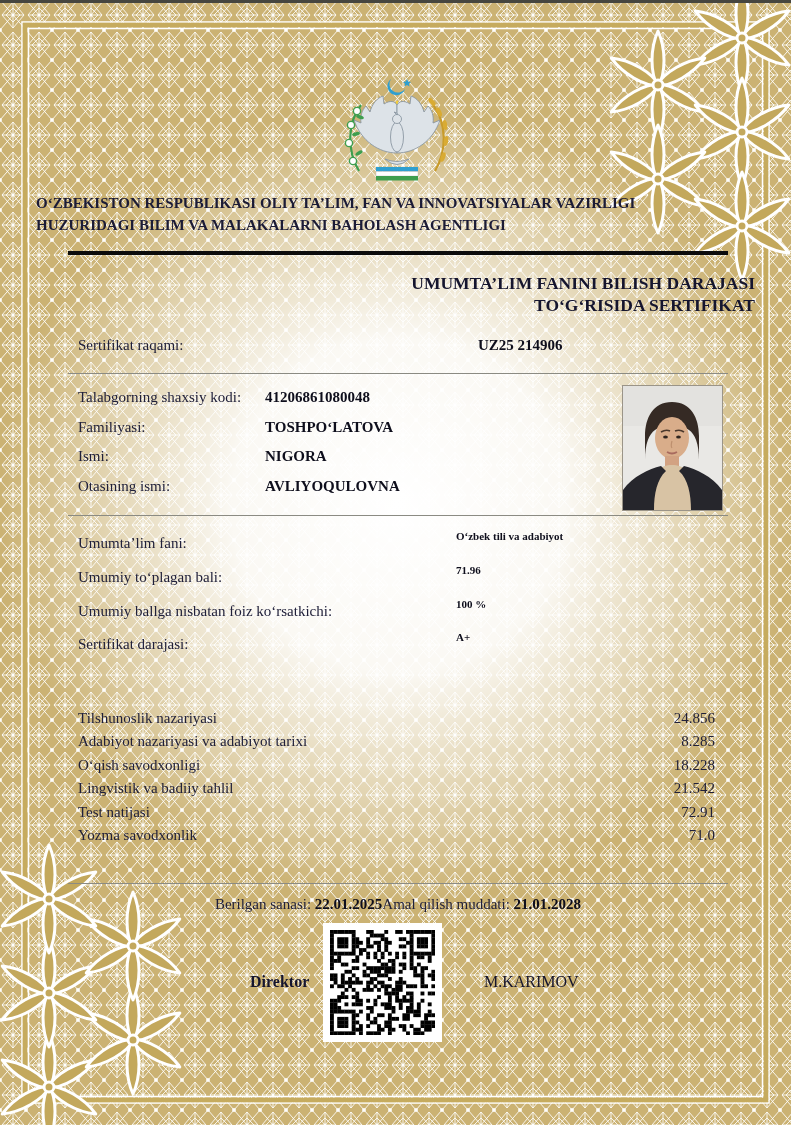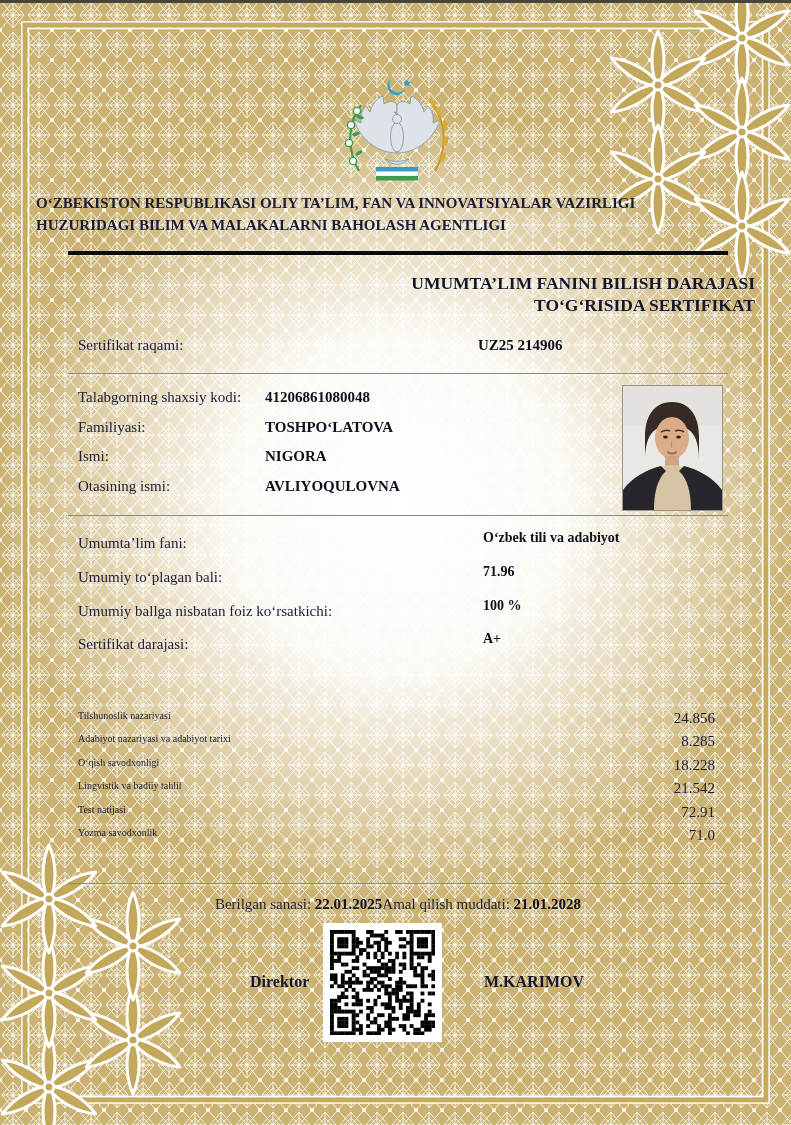--- a/index.html
+++ b/index.html
@@ -23,31 +23,31 @@
   .certnum .val{position:absolute;left:478px;}
   .person{left:78px;top:389px;width:540px;}
   .person .prow{position:relative;height:29.6px;}
   .person .lbl{position:absolute;left:0;top:0;}
   .person .val{position:absolute;left:187px;top:0;}
   .photo-frame{left:622px;top:385px;width:101px;height:126px;background:#eae9e7;
     border:1px solid #9a9488;box-sizing:border-box;}
   .subject{left:78px;top:530px;width:620px;}
   .subject .srow{position:relative;height:33.8px;}
   .subject .lbl{position:absolute;left:0;top:5px;}
-  .subject .val{position:absolute;left:405px;top:0;font-size:14px;}
+  .subject .val{position:absolute;left:378px;top:0;font-size:11px;}
   .res-head{left:66px;top:687px;font-weight:bold;font-size:15.5px;color:#15152e;}
   .results{left:78px;top:710px;width:637px;}
   .results .rrow{display:flex;justify-content:space-between;height:23.45px;}
-  .results .rlbl{font-size:10px;color:#20203a;}
+  .results .rlbl{font-size:15px;color:#20203a;}
   .results .rval{font-size:15px;color:#20203a;}
   .footer-dates{left:78px;top:896px;width:640px;display:flex;justify-content:center;}
   .footer-dates .pair{font-size:15px;color:#20203a;}
   .footer-dates b{color:#0e0e1c;}
   .director{left:250px;top:973px;font-weight:bold;font-size:16px;color:#15152e;}
-  .director-name{left:451px;top:973px;font-weight:bold;font-size:16px;color:#15152e;padding-left:33px;}
+  .director-name{left:451px;top:973px;font-weight:normal;font-size:16px;color:#15152e;padding-left:33px;}
   .qr-box{left:323px;top:923px;width:119px;height:119px;background:#ffffff;}
   .qr-box svg{margin:7px;display:block;}
 </style>
 </head>
 <body>
 
 <div class="cert">
 
   <svg class="bg" width="791" height="1125" viewBox="0 0 791 1125">
     <defs>

